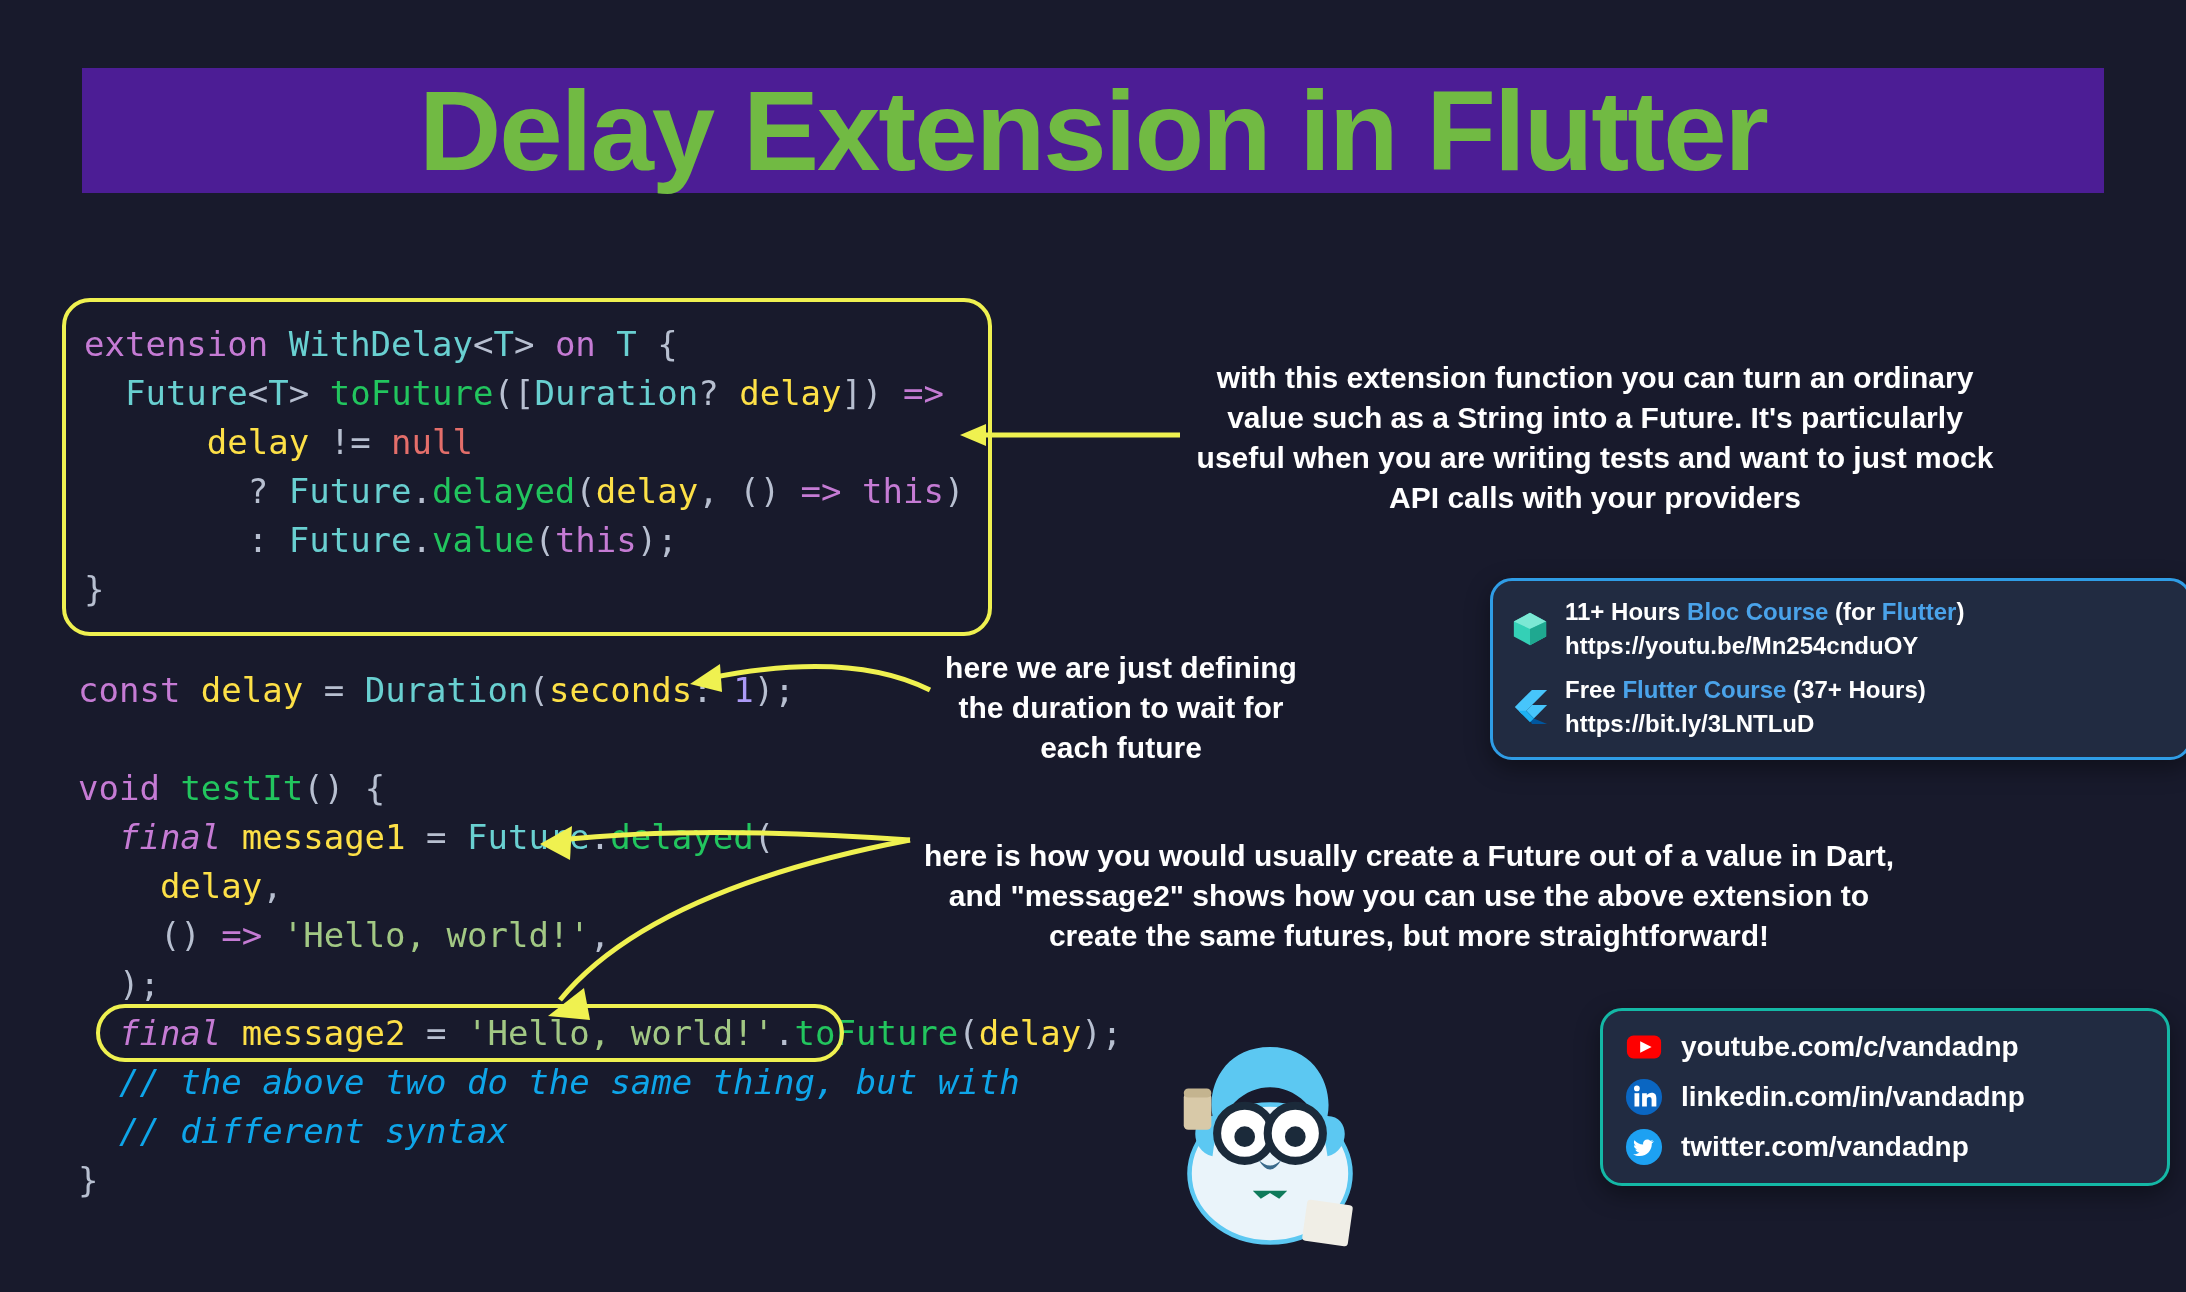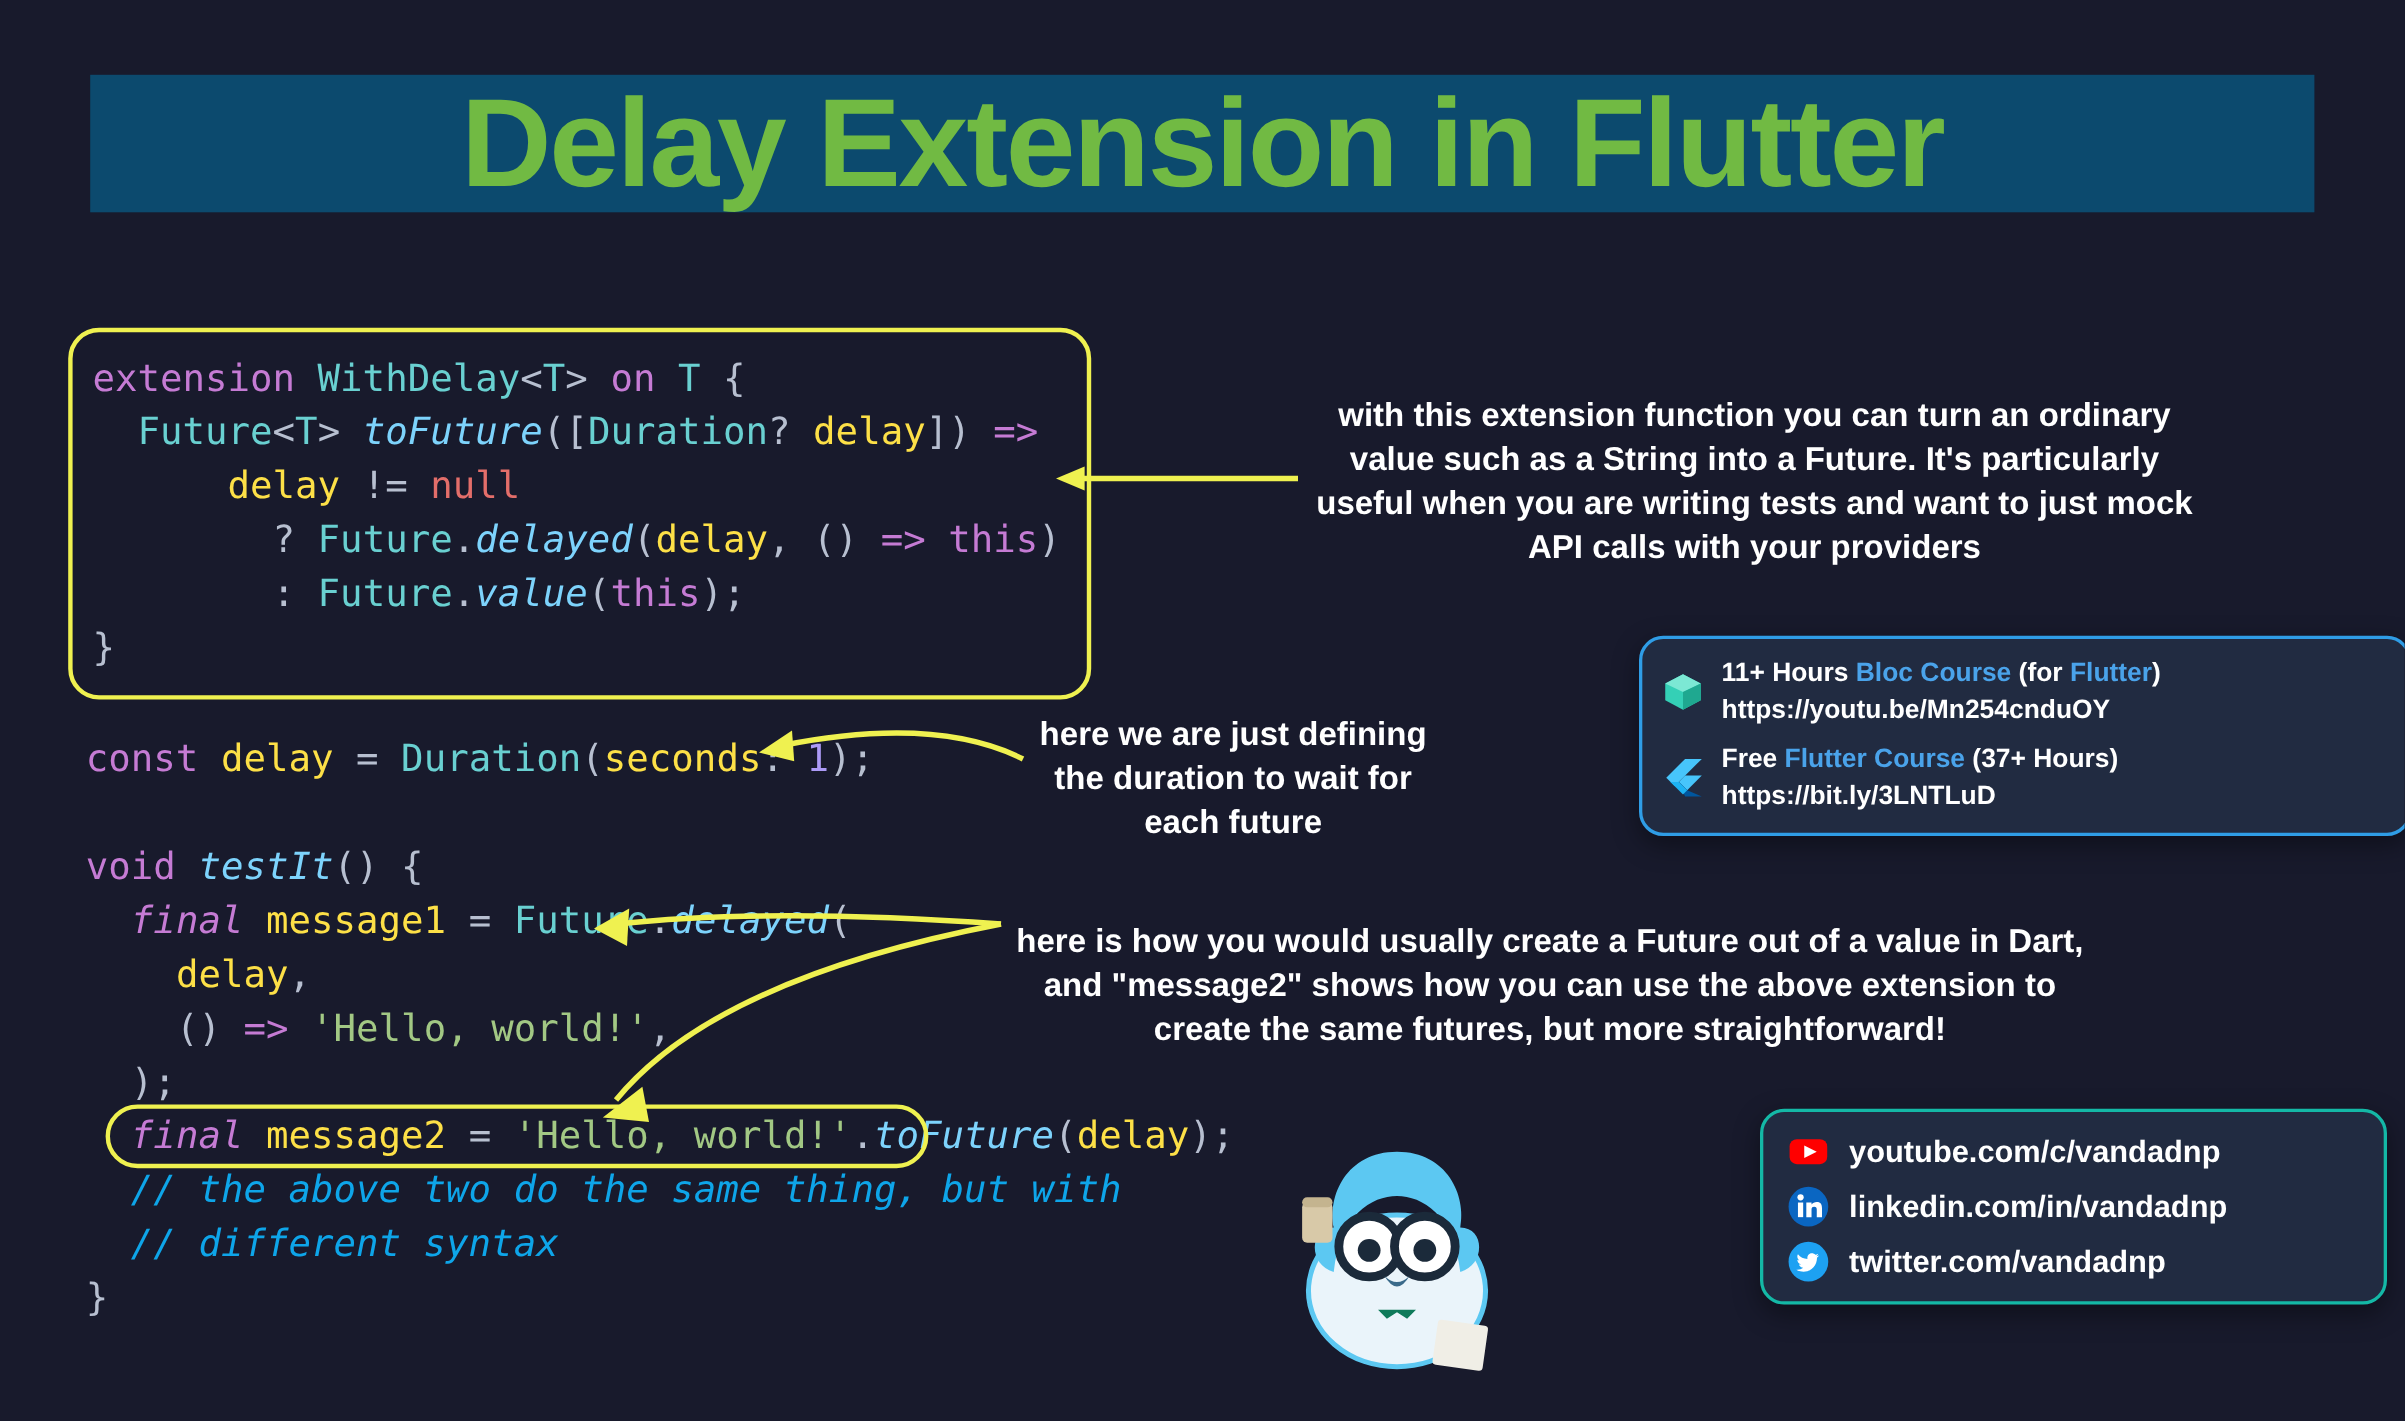--- a/index.html
+++ b/index.html
@@ -5,32 +5,32 @@
 html { width: 2186px; }
 body {
   margin: 0; padding: 0;
   width: 2186px; height: 1292px;
   background: #181a2c;
   font-family: "Helvetica Neue", Helvetica, Arial, sans-serif;
   color: #fff; position: relative; overflow: hidden;
 }
 #title-bar {
   position: absolute; top: 68px; left: 82px; right: 82px; height: 125px;
-  background: #0c4a6e; display: flex; align-items: center; justify-content: center;
+  background: #4c1d95; display: flex; align-items: center; justify-content: center;
 }
 #title-bar h1 { margin: 0; font-size: 114px; font-weight: 800; color: #71ba43; letter-spacing: -2px; }
 
 .code {
   font-family: "SF Mono","Menlo","Consolas",monospace;
   font-size: 34px; line-height: 49px; white-space: pre; color: #c9d0e1;
 }
 .kw-mag { color: #c57bd4; }
 .kw-blue { color: #fde047; }
 .type-cy { color: #69d0d1; }
-.fn-grn { color: #7dd3fc; font-style: italic; }
+.fn-grn { color: #22c55e; }
 .lit-red { color: #e36e6a; }
 .lit-pur { color: #ac9af6; }
 .str { color: #a2c884; }
 .punct { color: #b7bfd0; }
 .self { color: #c57bd4; }
 .comment { color: #0ea5e9; font-style: italic; }
 
 #code-block-1 {
   position: absolute; top: 298px; left: 62px;
   border: 4px solid #eff150; border-radius: 28px;

